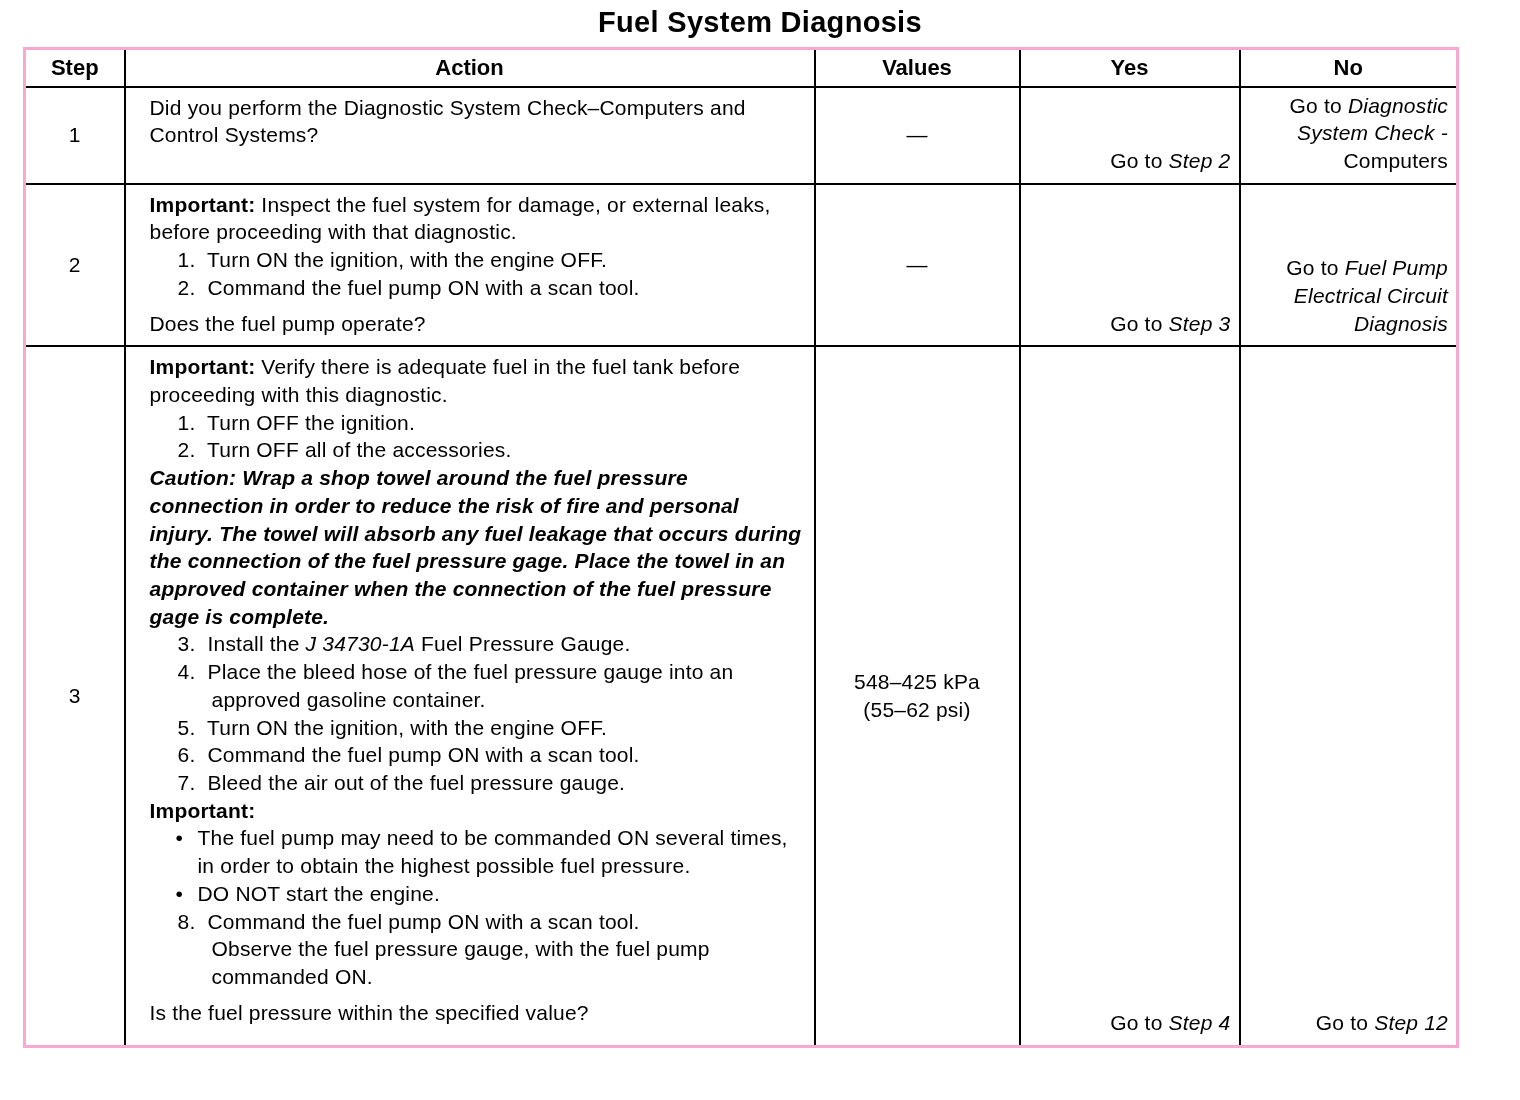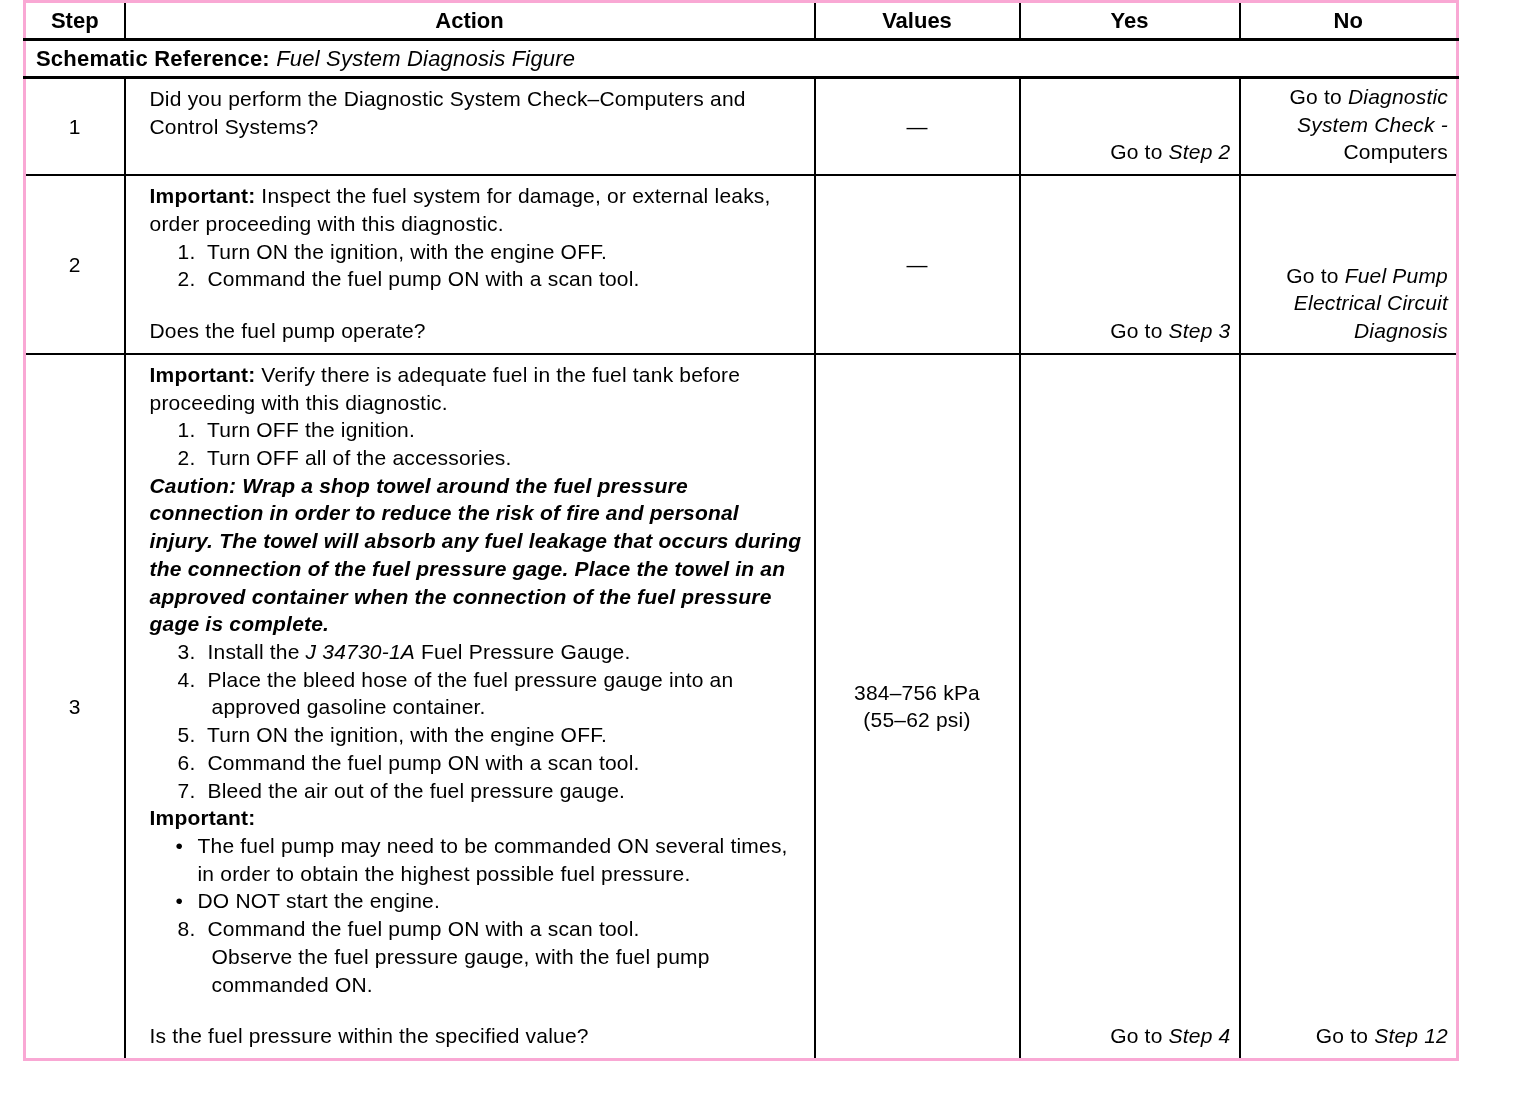--- a/index.html
+++ b/index.html
@@ -45,80 +45,76 @@
     line-height: 1.32;
     letter-spacing: 0.2px;
   }
   .step-cell { text-align: center; vertical-align: middle; }
   .action-cell { vertical-align: top; padding: 6px 12px 8px 24px; }
   .para { margin: 0; }
   .num-item { padding-left: 62px; text-indent: -34px; }
   .cont { padding-left: 62px; }
   .bullet-item { padding-left: 48px; position: relative; }
   .bullet { position: absolute; left: 26px; top: 0; }
-  .question { margin-top: 24px; }
+  .question { margin-top: 8px; }
   .b  { font-weight: bold; }
   .i  { font-style: italic; }
   .bi { font-weight: bold; font-style: italic; }
   .values-cell { vertical-align: middle; text-align: center; padding: 4px; }
   .yes-cell, .no-cell { text-align: right; padding: 4px 8px 8px 8px; }
   .vbot { vertical-align: bottom; padding-left: 40px; }
   .vmid { vertical-align: middle; }
   tr.r1 { height: 92px; }
   tr.r2 { height: 155px; }
   tr.r3 { height: 700px; }
 </style>
 </head>
 <body>
 
 <div class="page">
+  <h1 class="title">Fuel System Diagnosis</h1>
 
   <table class="diag">
     <colgroup>
       <col style="width:100px">
       <col style="width:690px">
       <col style="width:205px">
       <col style="width:220px">
       <col style="width:218px">
     </colgroup>
 
     <tbody>
         <tr>
       <th>Step</th>
       <th>Action</th>
       <th>Values</th>
       <th>Yes</th>
       <th>No</th>
     </tr>
 
-    <tr>
-      <td class="schematic-cell" colspan="5">
-        <span class="b">Schematic Reference:</span><span class="i"> Fuel System Diagnosis Figure</span>
-      </td>
-    </tr>
 
     <tr class="r1">
       <td class="step-cell">1</td>
       <td class="action-cell">
         <p class="para">Did you perform the Diagnostic System Check–Computers and Control Systems?</p>
       </td>
       <td class="values-cell">—</td>
       <td class="yes-cell vbot">
         <span>Go to </span><span class="i">Step 2</span>
       </td>
       <td class="no-cell vmid">
         <span>Go to </span><span class="i">Diagnostic System Check -</span>
         <span>Computers</span>
       </td>
     </tr>
 
     <tr class="r2">
       <td class="step-cell">2</td>
       <td class="action-cell">
-        <p class="para"><span class="b">Important:</span><span> Inspect the fuel system for damage, or external leaks, order proceeding with this diagnostic.</span></p>
+        <p class="para"><span class="b">Important:</span><span> Inspect the fuel system for damage, or external leaks, before proceeding with that diagnostic.</span></p>
         <div class="num-item">1.&nbsp; Turn ON the ignition, with the engine OFF.</div>
         <div class="num-item">2.&nbsp; Command the fuel pump ON with a scan tool.</div>
         <p class="para question">Does the fuel pump operate?</p>
       </td>
       <td class="values-cell">—</td>
       <td class="yes-cell vbot">
         <span>Go to </span><span class="i">Step 3</span>
       </td>
       <td class="no-cell vbot">
         <span>Go to </span><span class="i">Fuel Pump Electrical Circuit Diagnosis</span>
@@ -138,21 +134,21 @@
         <div class="num-item">6.&nbsp; Command the fuel pump ON with a scan tool.</div>
         <div class="num-item">7.&nbsp; Bleed the air out of the fuel pressure gauge.</div>
         <p class="para b">Important:</p>
         <div class="bullet-item"><span class="bullet">•</span><span>The fuel pump may need to be commanded ON several times, in order to obtain the highest possible fuel pressure.</span></div>
         <div class="bullet-item"><span class="bullet">•</span><span>DO NOT start the engine.</span></div>
         <div class="num-item">8.&nbsp; Command the fuel pump ON with a scan tool.</div>
         <div class="cont">Observe the fuel pressure gauge, with the fuel pump commanded ON.</div>
         <p class="para question">Is the fuel pressure within the specified value?</p>
       </td>
       <td class="values-cell">
-        <div>384–756 kPa</div>
+        <div>548–425 kPa</div>
         <div>(55–62 psi)</div>
       </td>
       <td class="yes-cell vbot">
         <span>Go to </span><span class="i">Step 4</span>
       </td>
       <td class="no-cell vbot">
         <span>Go to </span><span class="i">Step 12</span>
       </td>
     </tr>
   </tbody>

